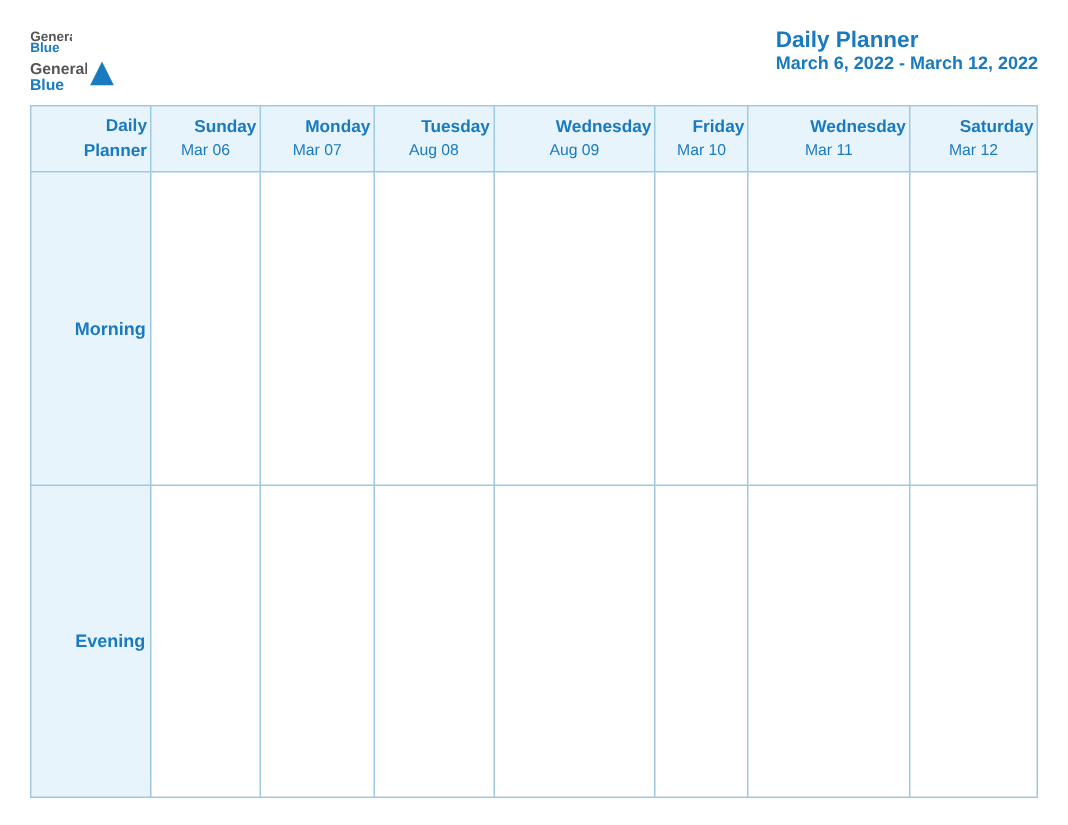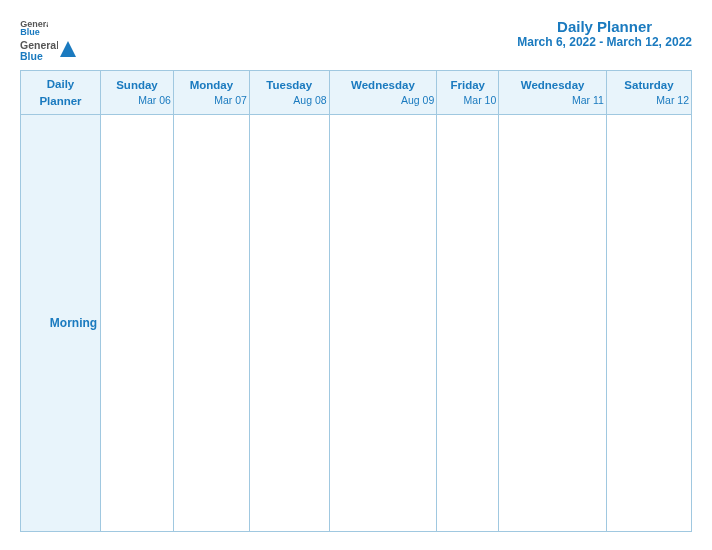--- a/index.html
+++ b/index.html
@@ -28,21 +28,21 @@
       display: flex;
       flex-direction: column;
       align-items: flex-start;
     }
     .logo-icon {
       width: 28px;
       height: 18px;
       margin-bottom: 2px;
     }
     .title-area {
-      text-align: center;
+      text-align: left;
     }
     .title-main {
       font-size: 15px;
       font-weight: bold;
       color: #1a7abf;
     }
     .title-sub {
       font-size: 12px;
       font-weight: bold;
       color: #1a7abf;
@@ -65,27 +65,27 @@
       font-size: 11.5px;
       font-weight: bold;
       line-height: 1.4;
       height: 44px;
     }
     .header-row th .day-name {
       display: block;
       font-size: 11.5px;
       font-weight: bold;
       color: #1a7abf;
+      text-align: right;
     }
     .header-row th .day-date {
       display: block;
       font-size: 10.5px;
       font-weight: normal;
       color: #1a7abf;
-      text-align: right;
     }
     .label-cell {
       background: #e8f4fb;
       color: #1a7abf;
       font-size: 12px;
       font-weight: bold;
       width: 80px;
       min-width: 80px;
     }
     .content-cell {
@@ -167,15 +167,25 @@
       <tr>
         <td class="label-cell">Morning</td>
         <td class="content-cell"></td>
         <td class="content-cell"></td>
         <td class="content-cell"></td>
         <td class="content-cell"></td>
         <td class="content-cell"></td>
         <td class="content-cell"></td>
         <td class="content-cell"></td>
       </tr>
+      <tr>
+        <td class="label-cell">Evening</td>
+        <td class="content-cell"></td>
+        <td class="content-cell"></td>
+        <td class="content-cell"></td>
+        <td class="content-cell"></td>
+        <td class="content-cell"></td>
+        <td class="content-cell"></td>
+        <td class="content-cell"></td>
+      </tr>
     </tbody>
   </table>
 </div>
 
 </body></html>

